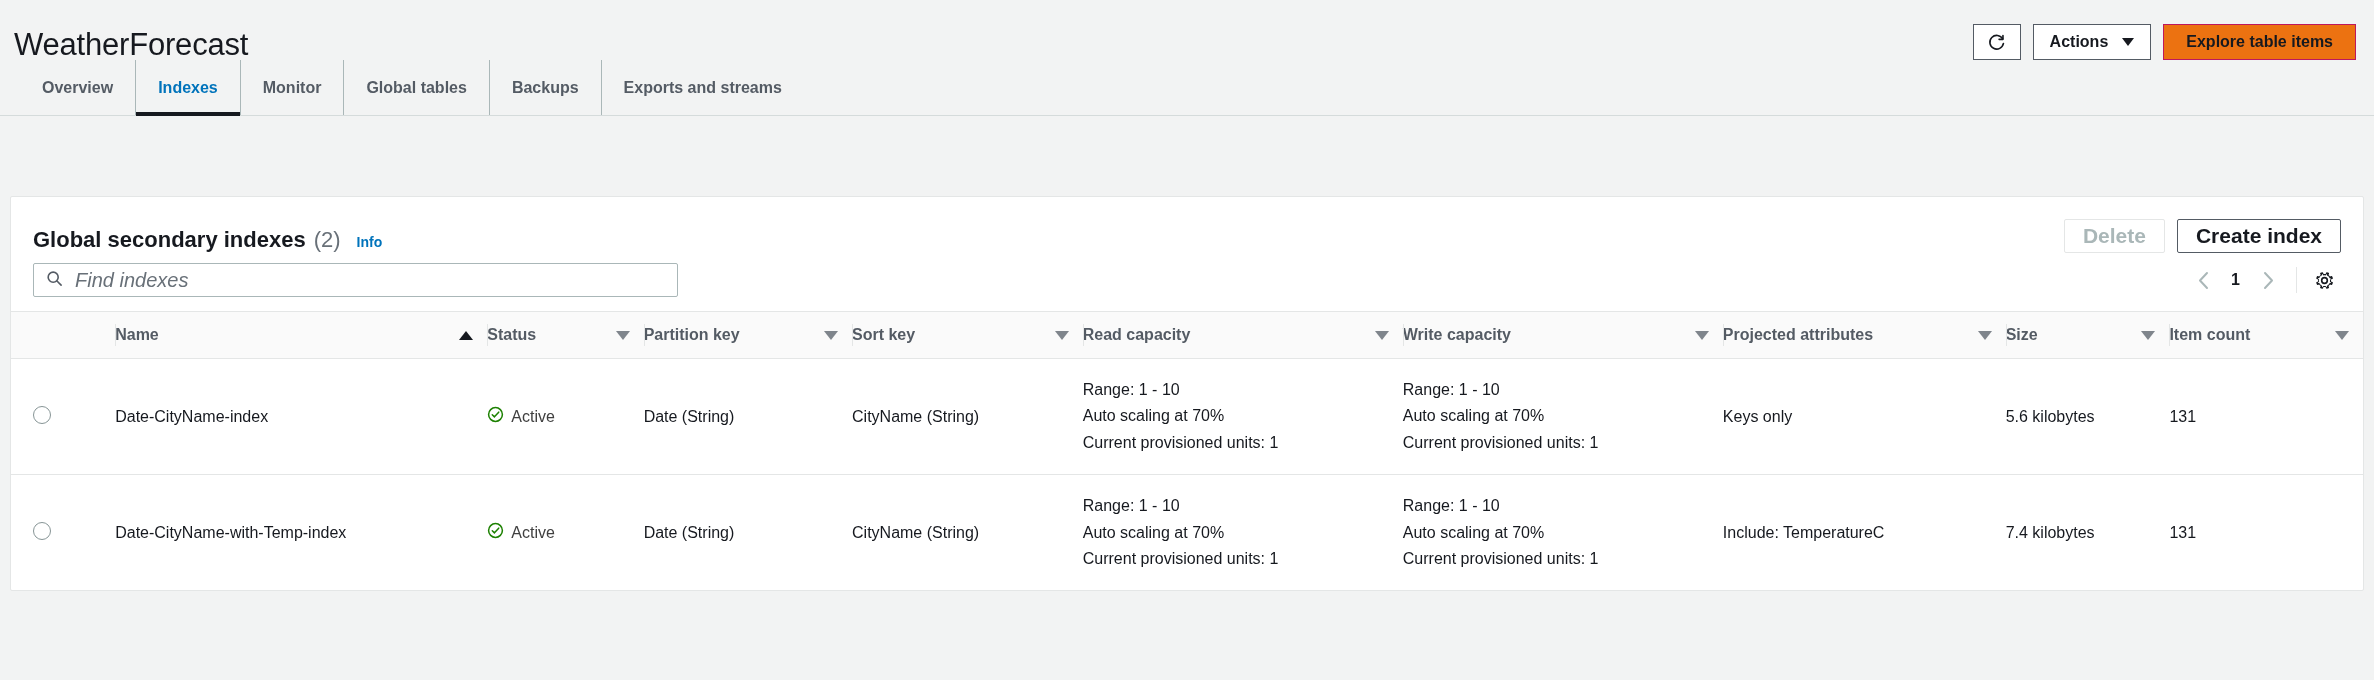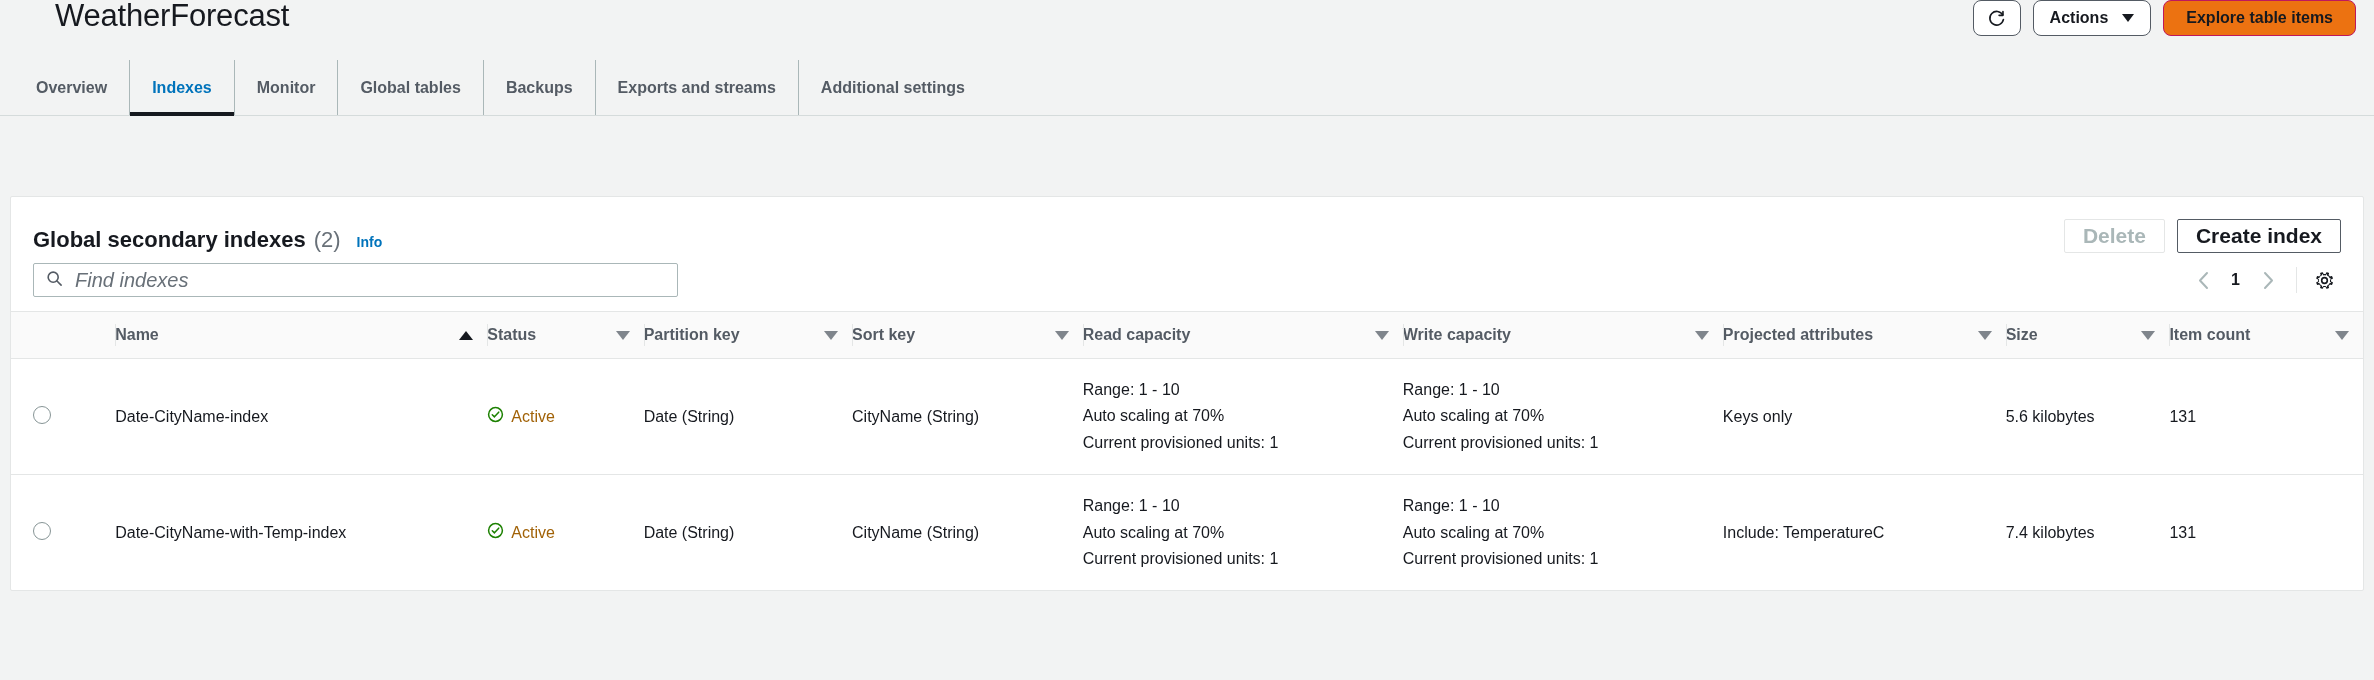--- a/index.html
+++ b/index.html
@@ -9,42 +9,41 @@
     background: #f2f3f3;
     font-family: "Liberation Sans", sans-serif;
     color: #16191f;
     -webkit-font-smoothing: antialiased;
   }
   .page { width: 2374px; height: 680px; position: relative; overflow: hidden; }
 
   
   .header {
     height: 60px;
-    display: flex; align-items: flex-start;
+    display: flex; align-items: flex-end;
     padding: 0 18px 0 8px;
     background: #f2f3f3;
-    margin-left: 41px;
   }
   .page-title {
     font-size: 31px;
     font-weight: 400;
     letter-spacing: -0.2px;
     color: #16191f;
     line-height: 1;
     padding-left: 6px;
   }
   .header-actions {
     margin-left: auto;
     display: flex; align-items: center; gap: 12px;
   }
   .btn {
     font-family: "Liberation Sans", sans-serif;
     font-size: 16px;
     font-weight: bold;
-    border-radius: 8px;
+    border-radius: 0;
     border: 1px solid #545b64;
     background: #ffffff;
     color: #16191f;
     height: 36px;
     padding: 0 16px;
     display: inline-flex; align-items: center; justify-content: center;
     cursor: pointer;
     white-space: nowrap;
   }
   .btn-icon-only {
@@ -65,21 +64,21 @@
     padding: 0 22px;
     height: 36px;
   }
 
   
   .tabs {
     display: flex; align-items: stretch;
     height: 56px;
     background: #f2f3f3;
     border-bottom: 1px solid #d5dbdb;
-    padding-left: 14px;
+    padding-left: 20px;
   }
   .tab {
     display: flex; align-items: center;
     padding: 0 22px;
     font-size: 16px;
     font-weight: bold;
     color: #545b64;
     cursor: pointer;
     position: relative;
     border-right: 1px solid #aab7b8;
@@ -234,21 +233,21 @@
   table.idx tbody tr:last-child td { border-bottom: none; }
   .radio {
     width: 18px; height: 18px;
     border: 1px solid #879596;
     border-radius: 50%;
     background: #fff;
     display: inline-block;
     cursor: pointer;
   }
   .col-select { width: 70px; padding-left: 22px !important; }
-  .status-cell { display: flex; align-items: center; gap: 7px; color: #a16207; }
+  .status-cell { display: flex; align-items: center; gap: 7px; color: #404040; }
   .multiline div { line-height: 1.65; white-space: nowrap; }
   .nowrap { white-space: nowrap; }
 </style>
 </head>
 <body>
 
 <div class="page">
 
   <div class="header">
     <div class="page-title">WeatherForecast</div>
@@ -280,23 +279,20 @@
         <span>Monitor</span>
       </div>
     <div class="tab">
         <span>Global tables</span>
       </div>
     <div class="tab">
         <span>Backups</span>
       </div>
     <div class="tab">
         <span>Exports and streams</span>
-      </div>
-    <div class="tab">
-        <span>Additional settings</span>
       </div>
   </div>
 
   <div class="card">
 
     <div class="card-head">
       <div class="card-title">
         <span>Global secondary indexes</span>
         <span class="count">(2)</span>
         <a class="info-link">Info</a>

